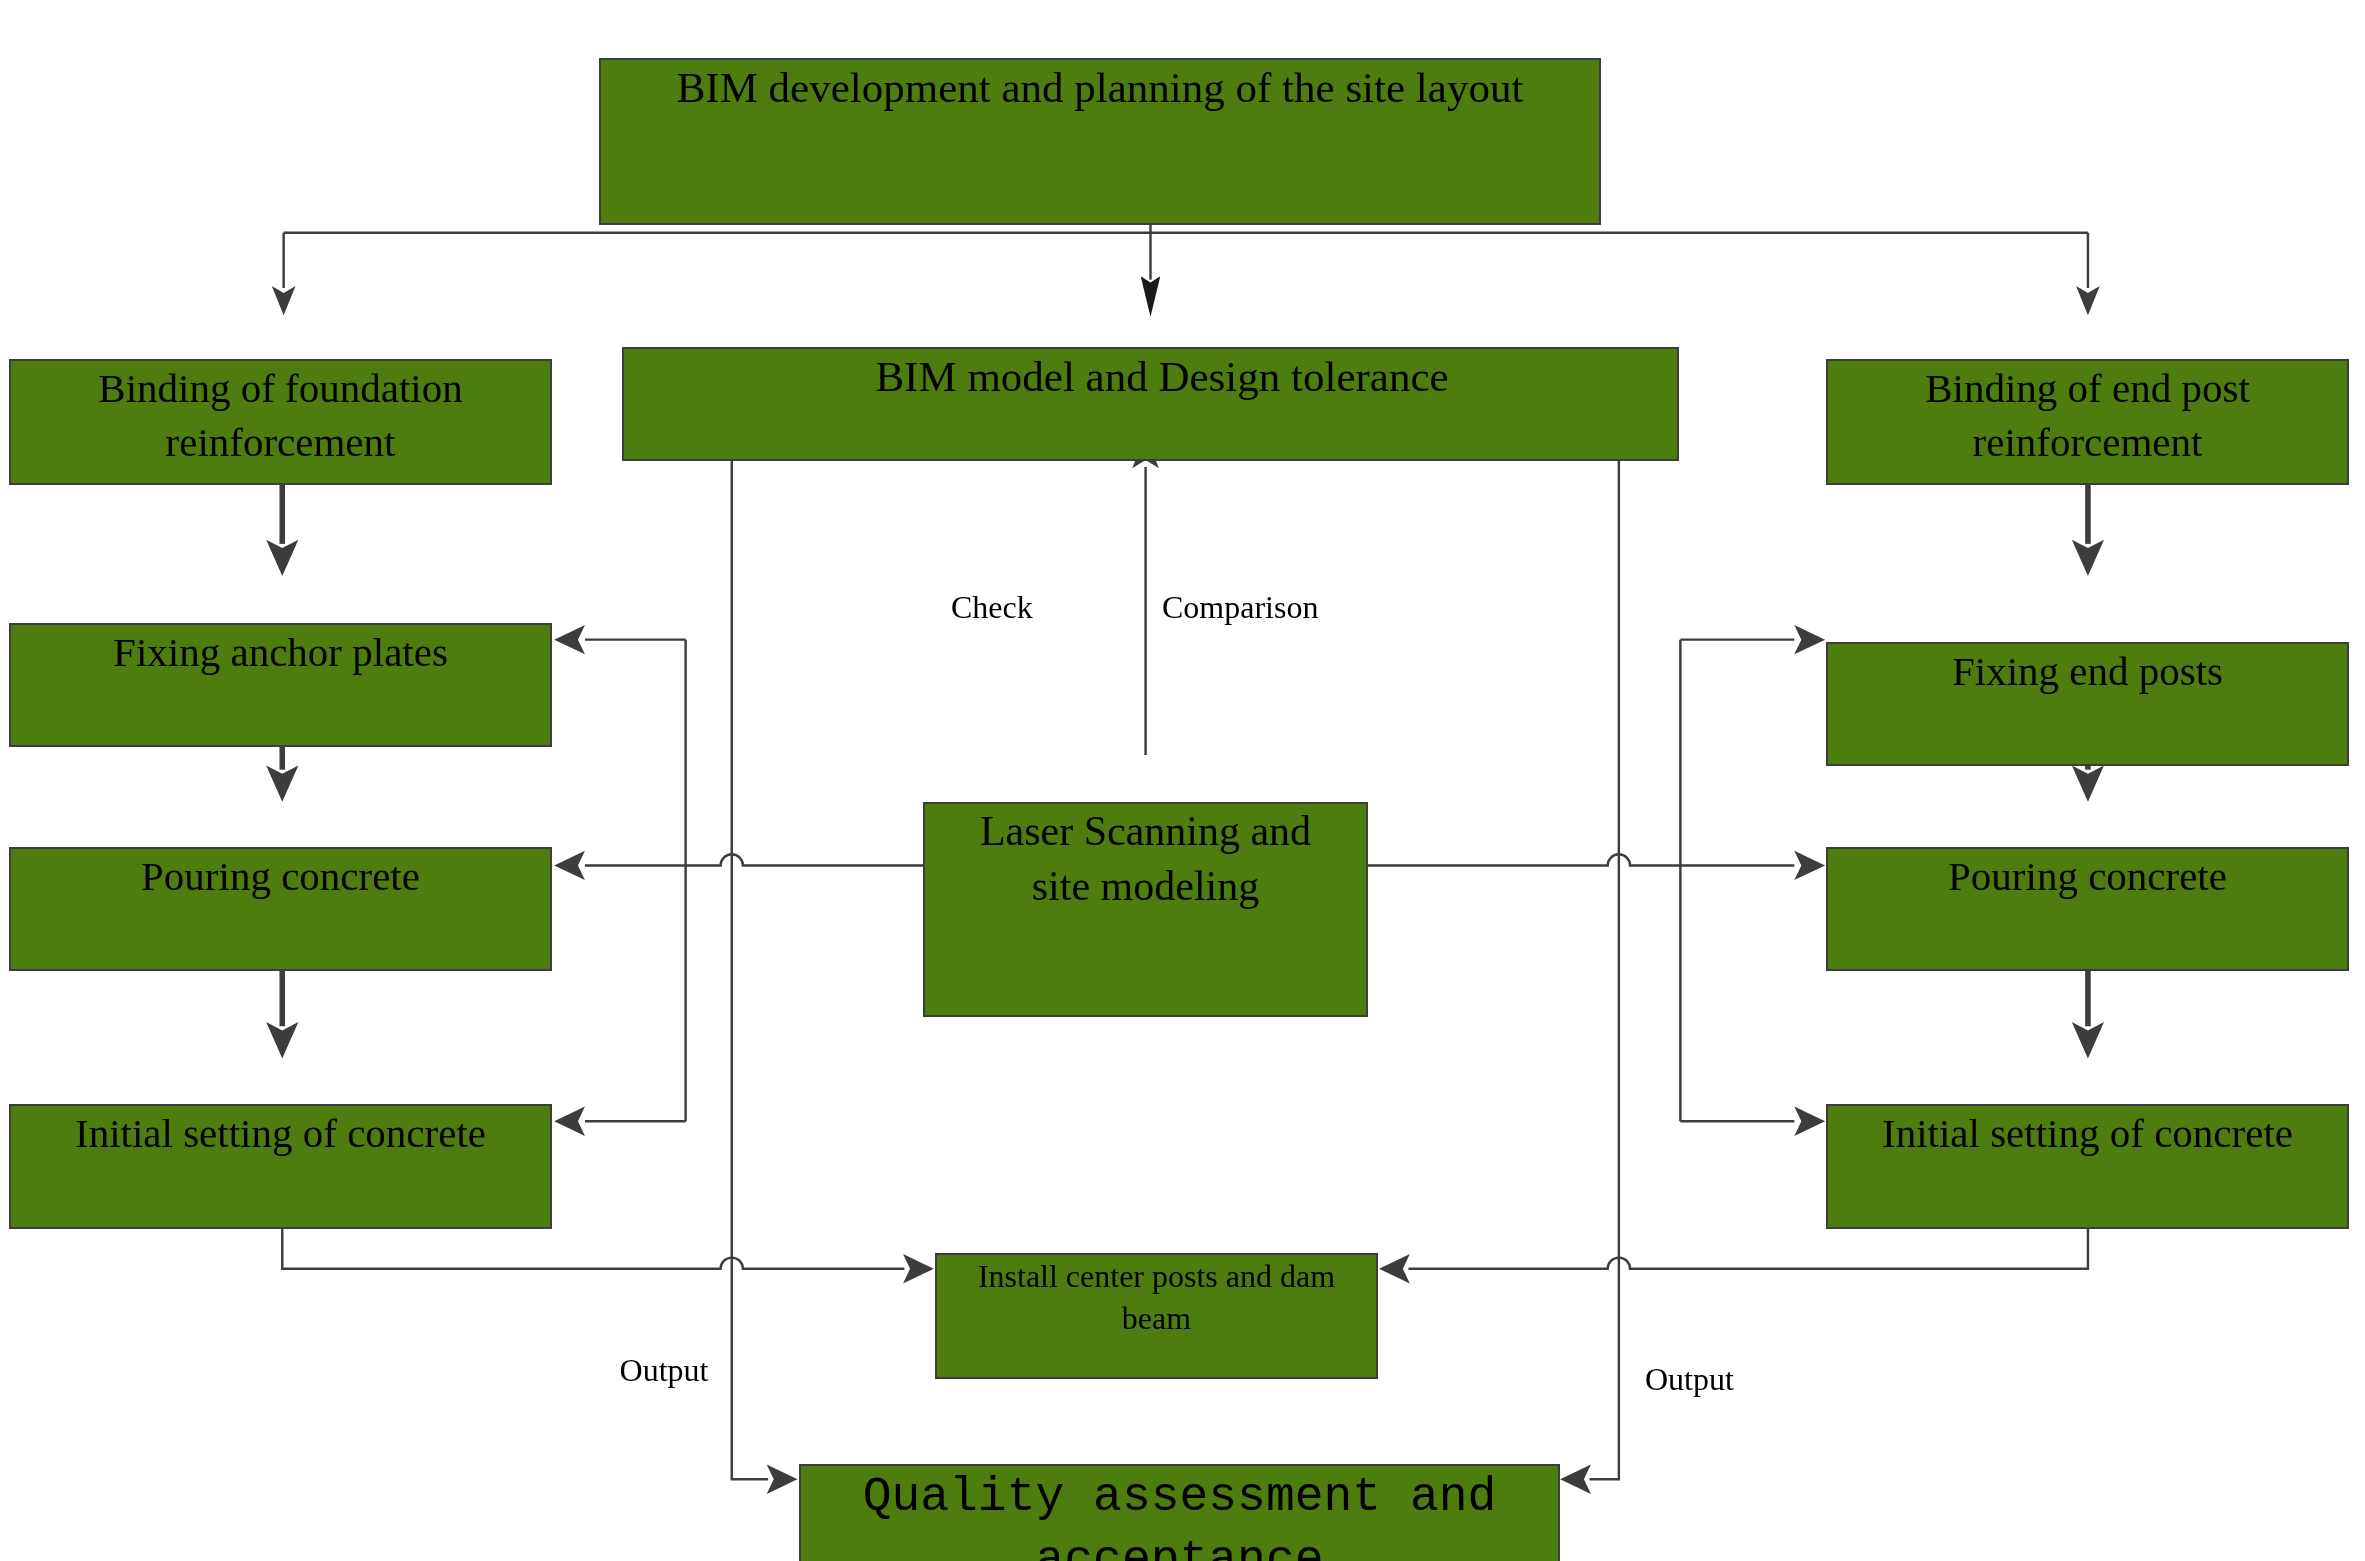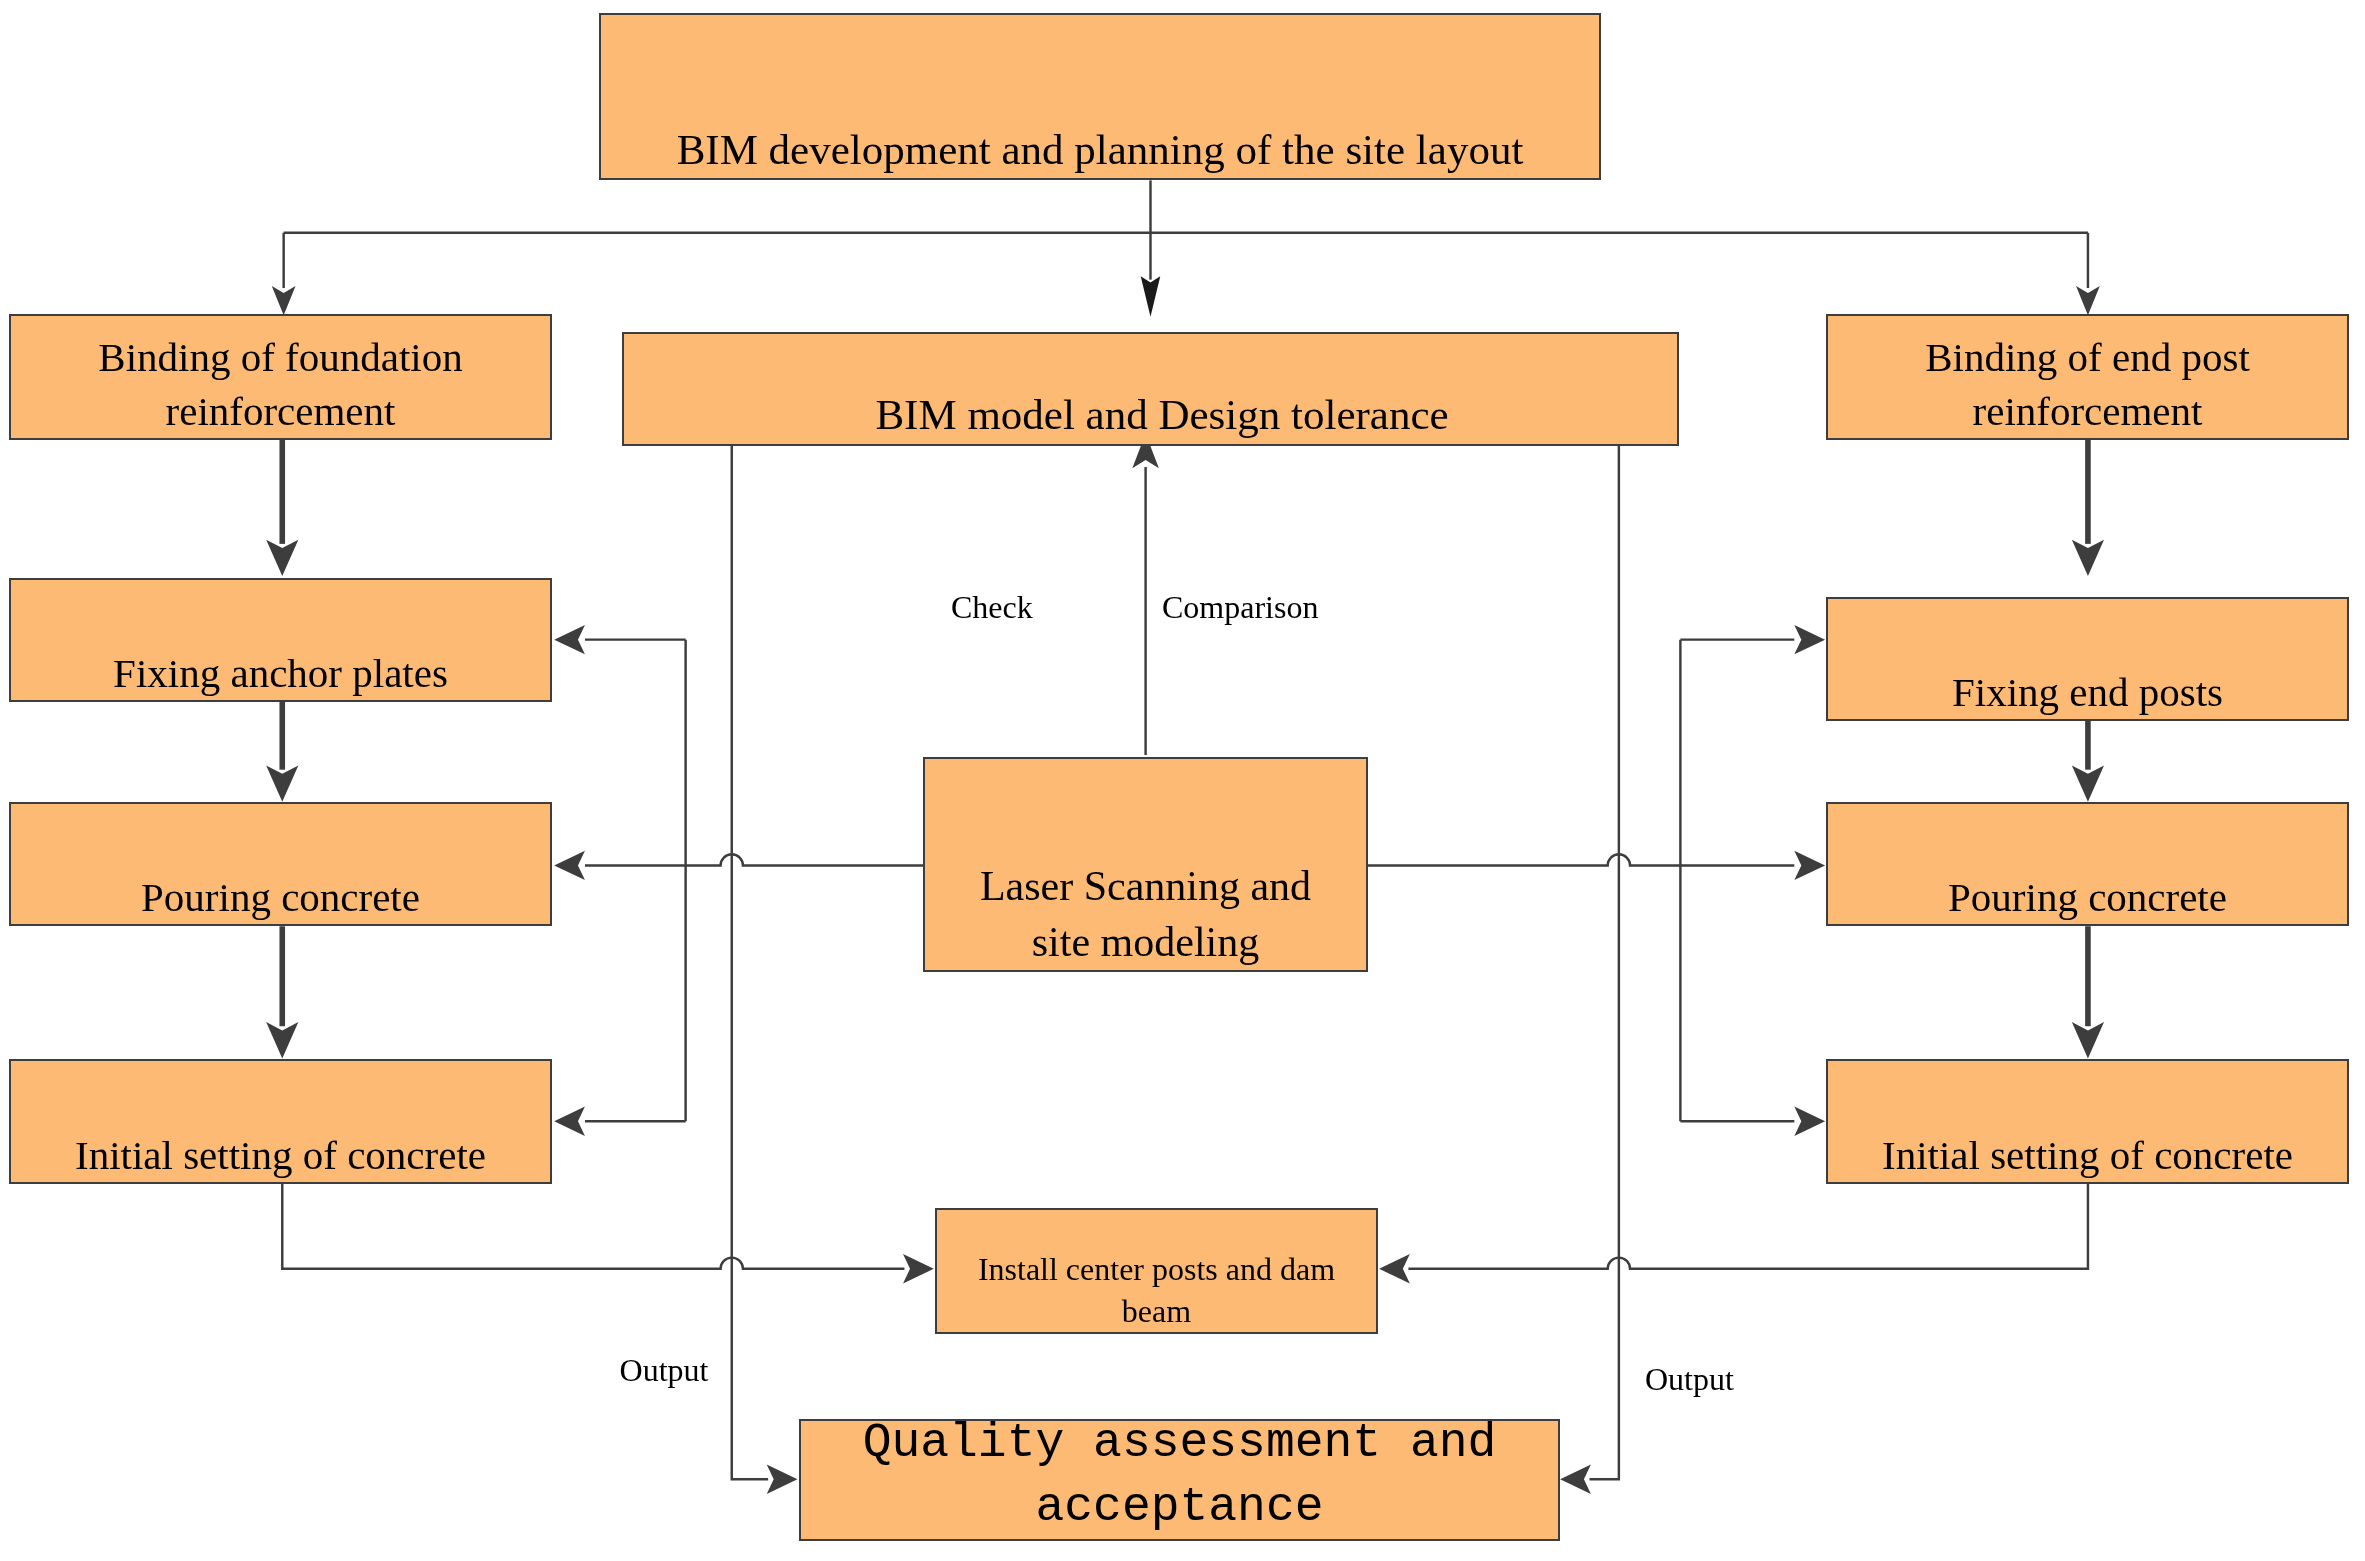--- a/index.html
+++ b/index.html
@@ -9,34 +9,35 @@
     background:#ffffff;
     font-family:"Liberation Serif","DejaVu Serif",serif;
     color:#000000;
     overflow:hidden;
   }
   .wires{position:absolute;left:0;top:0;}
   .node{
     position:absolute;
     box-sizing:border-box;
     border:2.8px solid #3d3d3d;
-    background:#fdba74;
-    display:flex;align-items:flex-end;justify-content:center;
+    background:#4d7c0f;
+    display:flex;align-items:flex-start;justify-content:center;
     text-align:center;
     line-height:1.32;
+    margin-top:45px;
   }
   .node .lbl{display:inline-block;}
   .edge-label{
     position:absolute;
     font-size:32px;
     white-space:nowrap;
   }
   
   .n-top      {left:599px;  top:13.3px;   width:1002px; height:167px; font-size:43px;}
-  .n-bim      {left:622px;  top:332px;  width:1057px; height:114px; font-size:43px;padding-left:23px;}
+  .n-bim      {left:622px;  top:302px;  width:1057px; height:114px; font-size:43px;padding-left:23px;}
   .n-bind-f   {left:9px;   top:314px;  width:543px;  height:126px; font-size:41px;}
   .n-fix-a    {left:9px;   top:578px;  width:543px;  height:124px; font-size:41px;}
   .n-pour-l   {left:9px;   top:802px; width:543px;  height:124px; font-size:41px;}
   .n-init-l   {left:9px;   top:1059px; width:543px;  height:125px; font-size:41px;}
   .n-bind-e   {left:1826px; top:314px;  width:523px;  height:126px; font-size:41px;}
   .n-fix-e    {left:1826px; top:597px;  width:523px;  height:124px; font-size:41px;}
   .n-pour-r   {left:1826px; top:802px; width:523px;  height:124px; font-size:41px;}
   .n-init-r   {left:1826px; top:1059px; width:523px;  height:125px; font-size:41px;}
   .n-laser    {left:923px; top:757px; width:445px;  height:215px; font-size:42px;}
   .n-install  {left:935px; top:1208px; width:443px;  height:126px; font-size:32px;}

